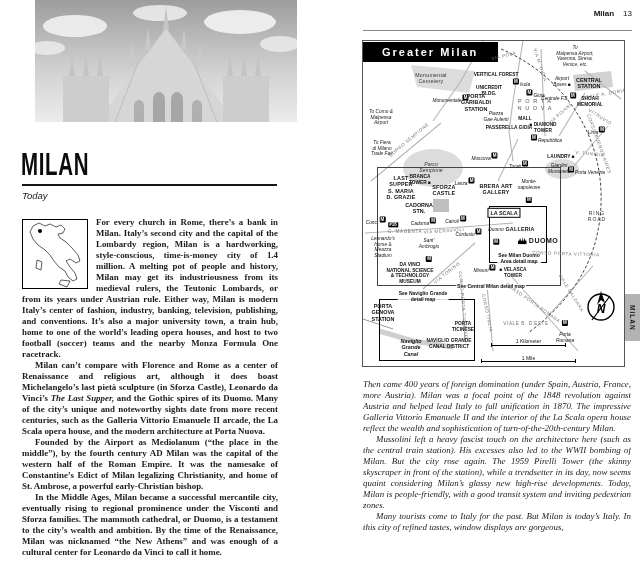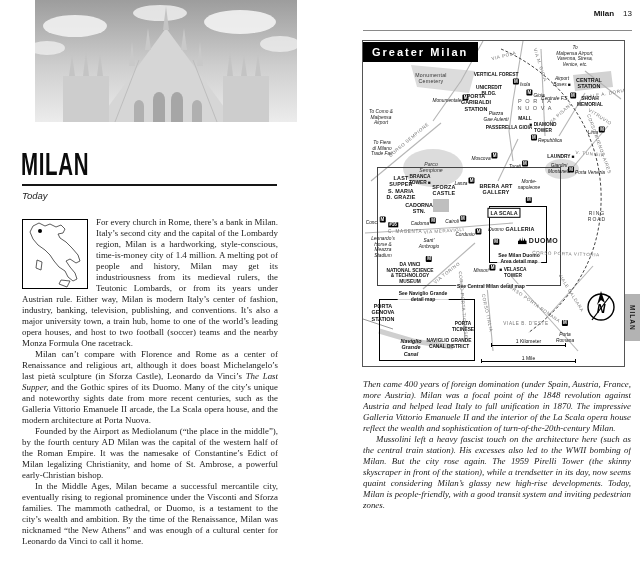--- a/index.html
+++ b/index.html
@@ -14,32 +14,32 @@
   
   #photo{position:absolute;left:35px;top:0;width:262px;height:122px;overflow:hidden;}
 
   
   #milan-title{position:absolute;left:21px;top:147px;font-weight:bold;font-size:31px;
       letter-spacing:1px;color:#0b0b0b;transform:scaleX(.66);transform-origin:left top;white-space:nowrap;}
   #title-rule{position:absolute;left:22px;top:184px;width:255px;height:2px;background:#161616;}
   #milan-subtitle{position:absolute;left:22px;top:190px;font-style:italic;font-size:9.5px;color:#222;}
   .bodytext{position:absolute;font-family:"Liberation Serif",serif;font-size:8.9px;line-height:11px;
       text-align:justify;color:#1b1b1b;}
-  #left-text{left:22px;top:217px;width:256px;height:348px;overflow:hidden;}
+  #left-text{left:22px;top:217px;width:256px;height:348px;overflow:hidden;font-weight:bold;}
   #right-text{left:363px;top:379px;width:268px;height:185px;overflow:hidden;font-style:italic;}
   .body-p{margin:0;}
   .body-p.ind{text-indent:13px;}
   #italy-inset{float:left;width:64px;height:68px;border:1px solid #000;margin:2px 8px 2px 0;background:#fff;}
 
   
   #gmap{position:absolute;left:362px;top:40px;width:261px;height:325px;border:1px solid #555;
         background:#fff;overflow:hidden;}
   #map-art{position:absolute;left:0;top:0;}
   #map-title{position:absolute;left:-1px;top:1px;background:#000;color:#fff;font-weight:bold;
-        font-size:11px;letter-spacing:2px;padding:4px 10px;}
+        font-size:11px;letter-spacing:2px;padding:4px 20px;}
   .dbox{position:absolute;border:1px solid #444;}
   #duomo-box{border-color:#000;}
   #naviglio-box{border-color:#000;}
 
   .ml{position:absolute;white-space:pre-line;text-align:center;line-height:1.18;color:#111;}
   .plain{font-size:5.2px;color:#333;letter-spacing:.3px;}
   .road{font-size:4.6px;color:#757575;letter-spacing:.6px;white-space:nowrap;}
   .sight{font-size:4.8px;font-weight:bold;}
   .sight-big{font-size:5.4px;font-weight:bold;letter-spacing:.2px;}
   .station{font-size:5.4px;font-weight:bold;}
@@ -309,19 +309,20 @@
       <div class="ml road" style="left: 208px; top: 252px; transform: translate(-50%, -50%) rotate(58deg);">VIALE CALDARA</div>
       <div class="ml road" style="left: 170px; top: 262px; transform: translate(-50%, -50%) rotate(35deg);">CORSO PORTA ROMANA</div>
       <div class="ml road" style="left: 163px; top: 283px; transform: translate(-50%, -50%);">VIALE B. D’ESTE</div>
       <div class="ml metro-t" style="left: 202px; top: 287px; transform: translate(-50%, -50%);"><span class="mbox">M</span><span class="mtext">Porta
 Romana</span></div>
     </div>
 
   <div id="right-text" class="bodytext">
       <p class="body-p"><span>Then came 400 years of foreign domination (under Spain, Austria, France, more Austria). Milan was a focal point of the 1848 revolution against Austria and helped lead Italy to full unification in 1870. The impressive Galleria Vittorio Emanuele II and the interior of the La Scala opera house reflect the wealth and sophistication of turn-of-the-20th-century Milan.</span></p>
       <p class="body-p ind"><span>Mussolini left a heavy fascist touch on the architecture here (such as the central train station). His excesses also led to the WWII bombing of Milan. But the city rose again. The 1959 Pirelli Tower (the skinny skyscraper in front of the station), while a trendsetter in its day, now seems quaint considering Milan’s glassy new high-rise developments. Today, Milan is people-friendly, with a good transit system and inviting pedestrian zones.</span></p>
+      <p class="body-p ind"><span>Many tourists come to Italy for the past. But Milan is today’s Italy. In this city of refined tastes, window displays are gorgeous,</span></p>
     </div>
 
   <div id="side-tab">
     <span>MILAN</span>
   </div>
 
 </div>
 
 </body></html>

